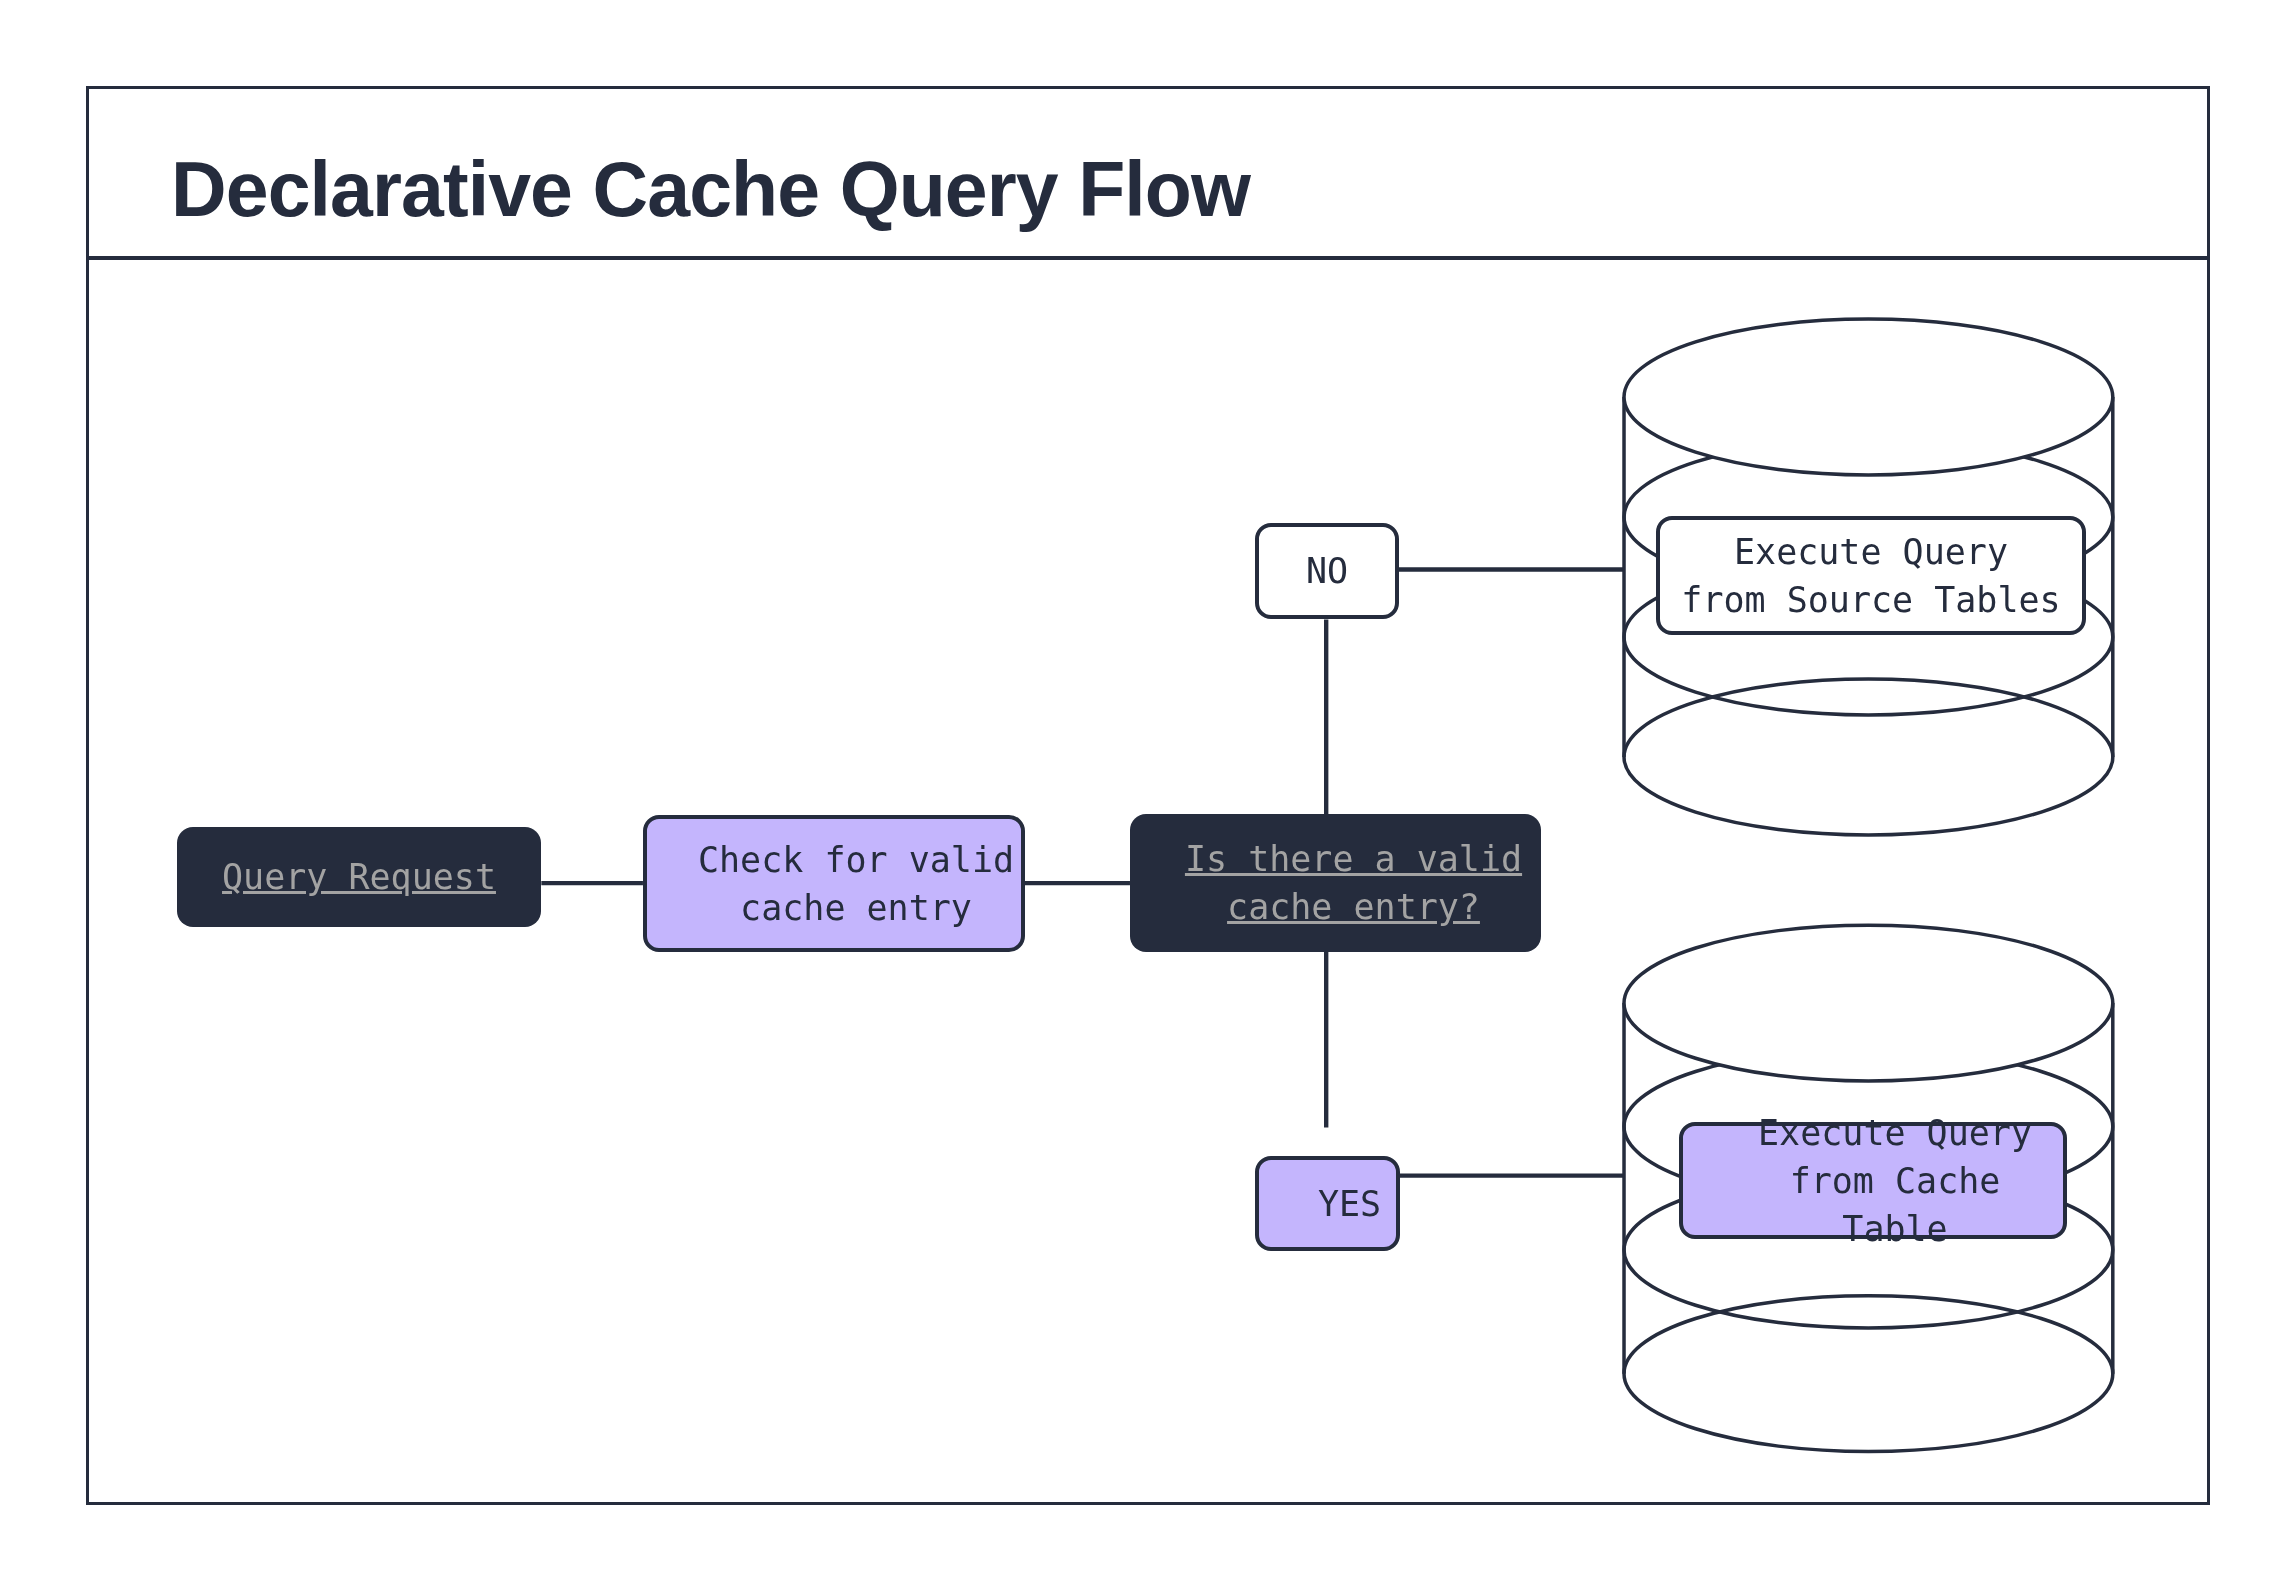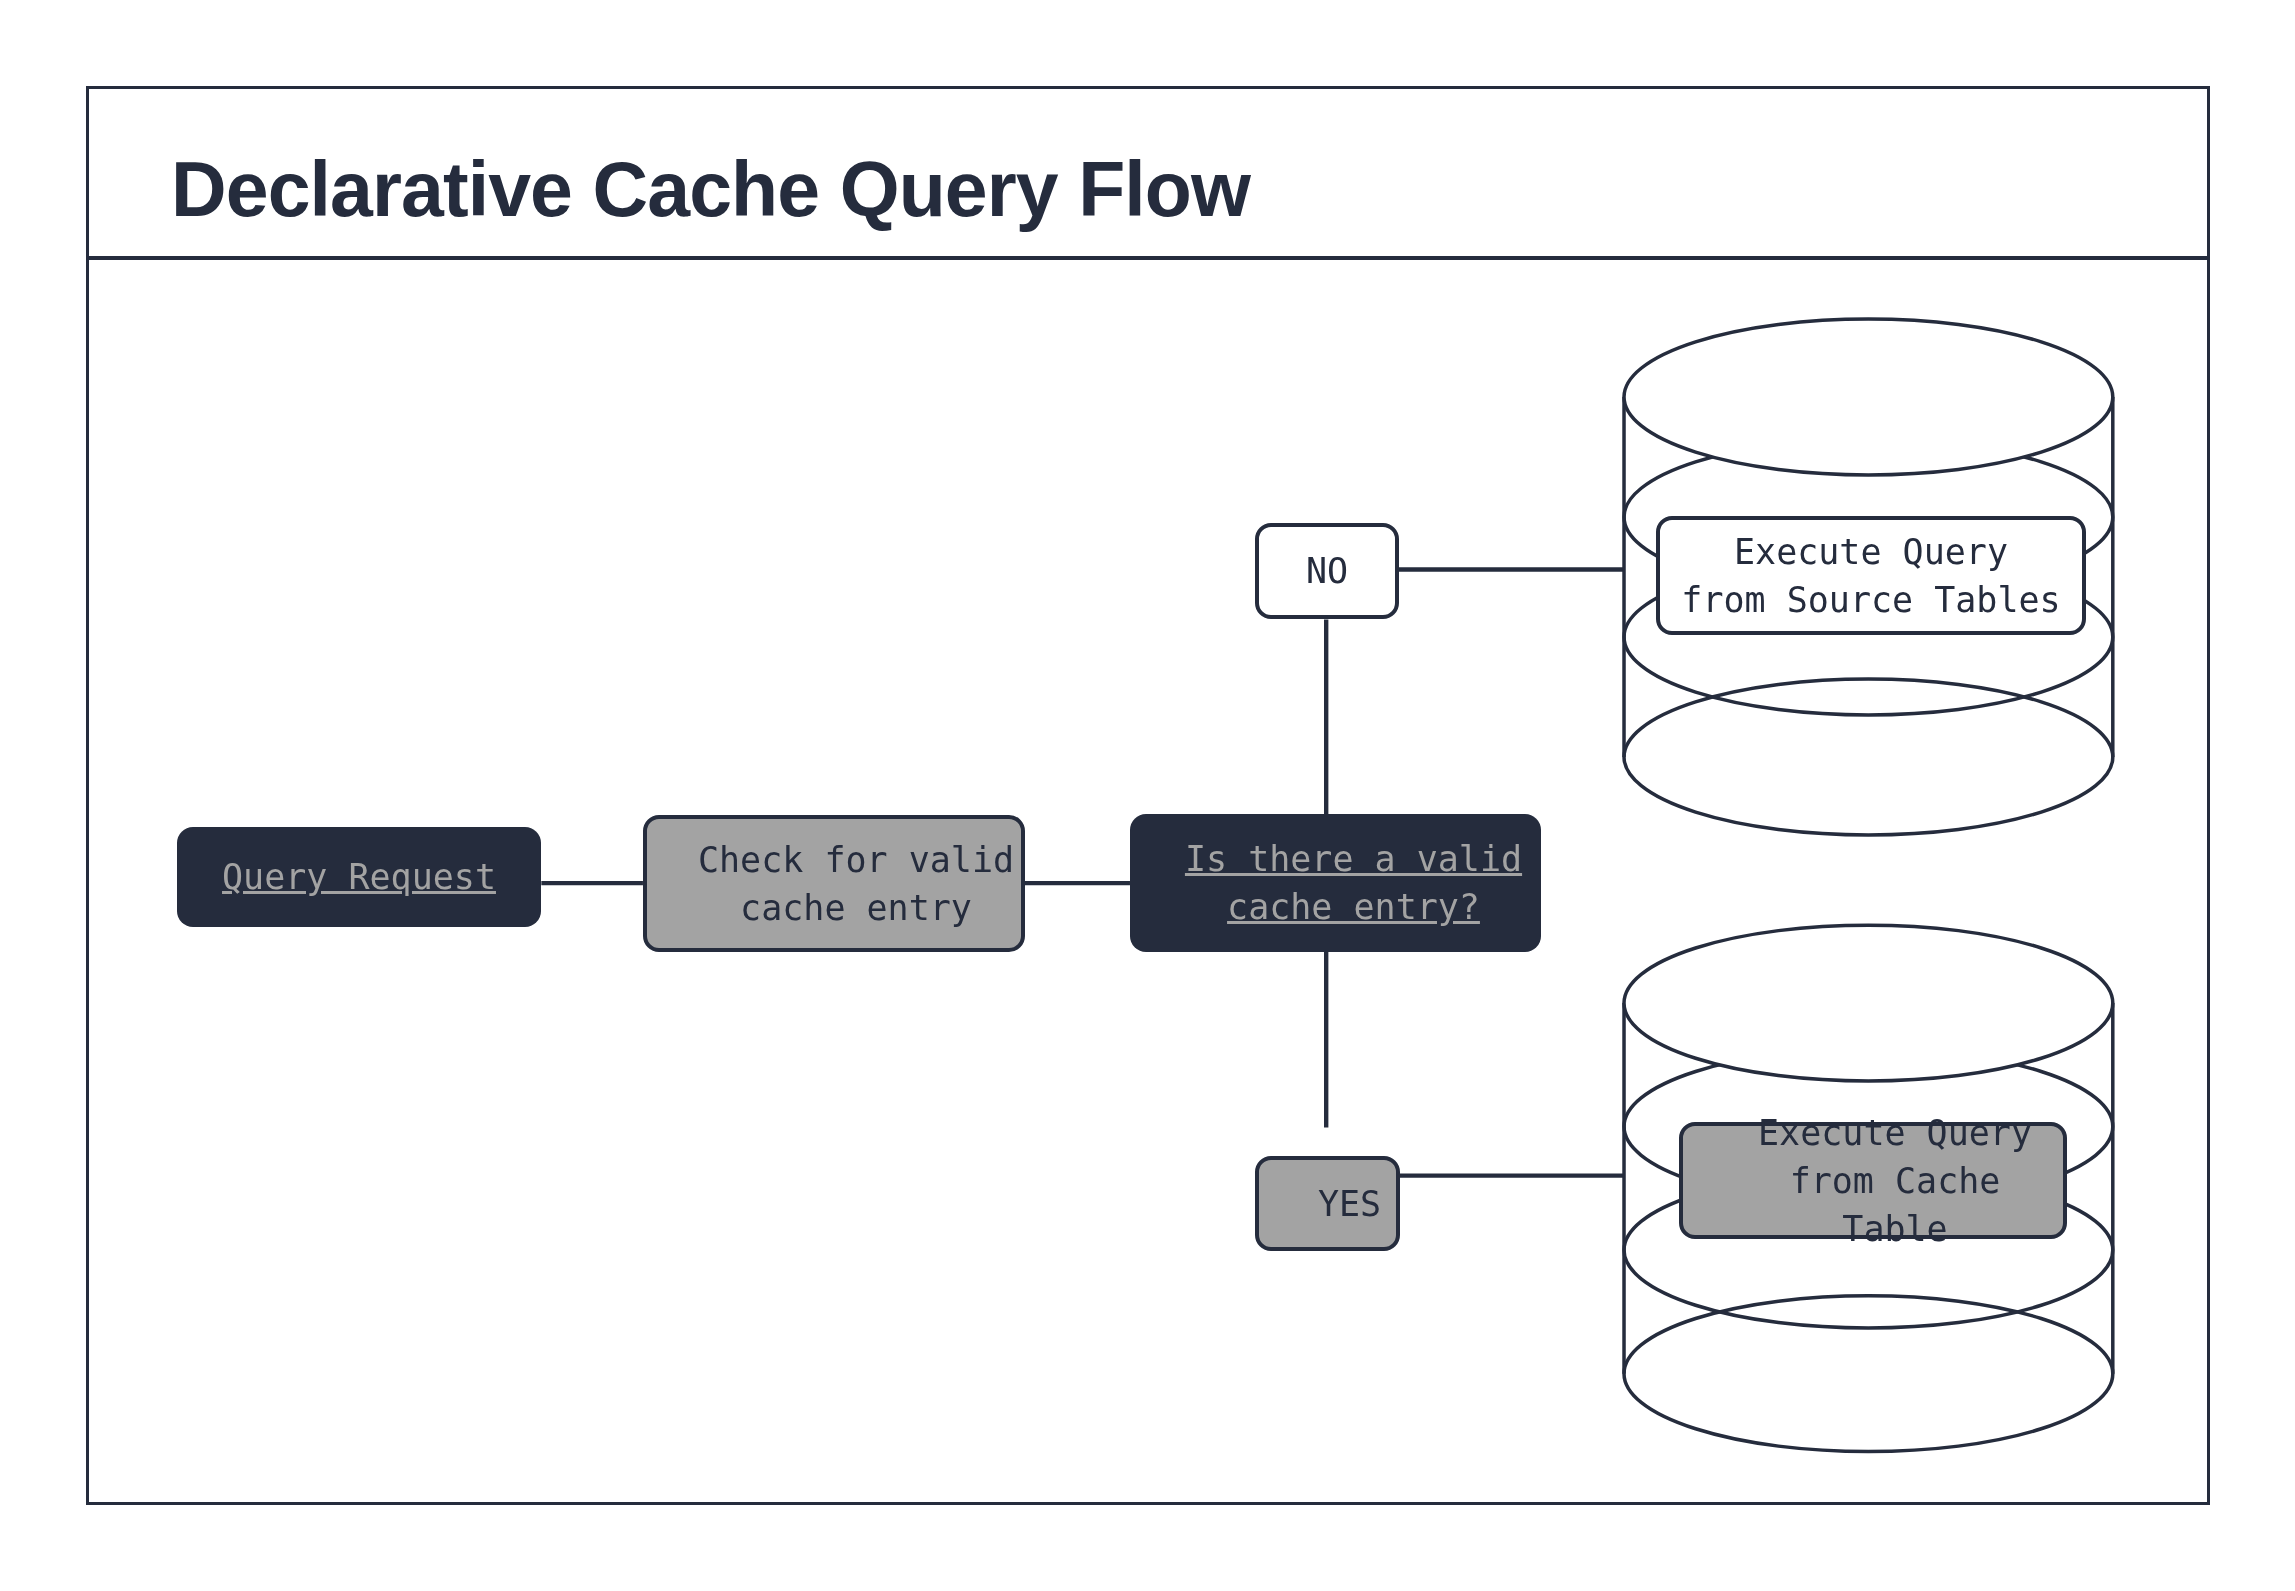--- a/index.html
+++ b/index.html
@@ -43,21 +43,21 @@
     box-sizing: border-box;
     display: flex; align-items: center; justify-content: center;
     text-align: center;
     font-family: "DejaVu Sans Mono", "Liberation Mono", monospace;
     font-size: 35px;
     line-height: 48px;
     white-space: pre-line;
     color: #252C3D;
   }
   .node.dark  { background: #252C3D; color: #a3a3a3; border-radius: 16px; text-decoration: underline; }
-  .node.green { background: #a3a3a3; border: 4.4px solid #252C3D; border-radius: 16px; padding-left: 44px; }
+  .node.green { background: #c4b5fd; border: 4.4px solid #252C3D; border-radius: 16px; padding-left: 44px; }
   .node.light { background: #FFFFFF; border: 4.4px solid #252C3D; border-radius: 16px; }
 
   .query-request { left: 177px; top: 827px; width: 364px; height: 100px; }
   .check-cache   { left: 643px; top: 815px; width: 382px; height: 137px; }
   .decision      { left: 1130px; top: 814px; width: 411px; height: 138px; padding-left: 36px; }
   .no-box        { left: 1255px; top: 523px;  width: 144px; height: 96px; border-radius: 12.3px; }
   .yes-box       { left: 1255px; top: 1156px; width: 145px; height: 95px; border-radius: 12.3px; }
   .source-label  { left: 1656px; top: 516px;  width: 430px; height: 119px; border-radius: 12.3px; }
   .cache-label   { left: 1679px; top: 1122px; width: 388px; height: 117px; border-radius: 12.3px; }
 </style>

